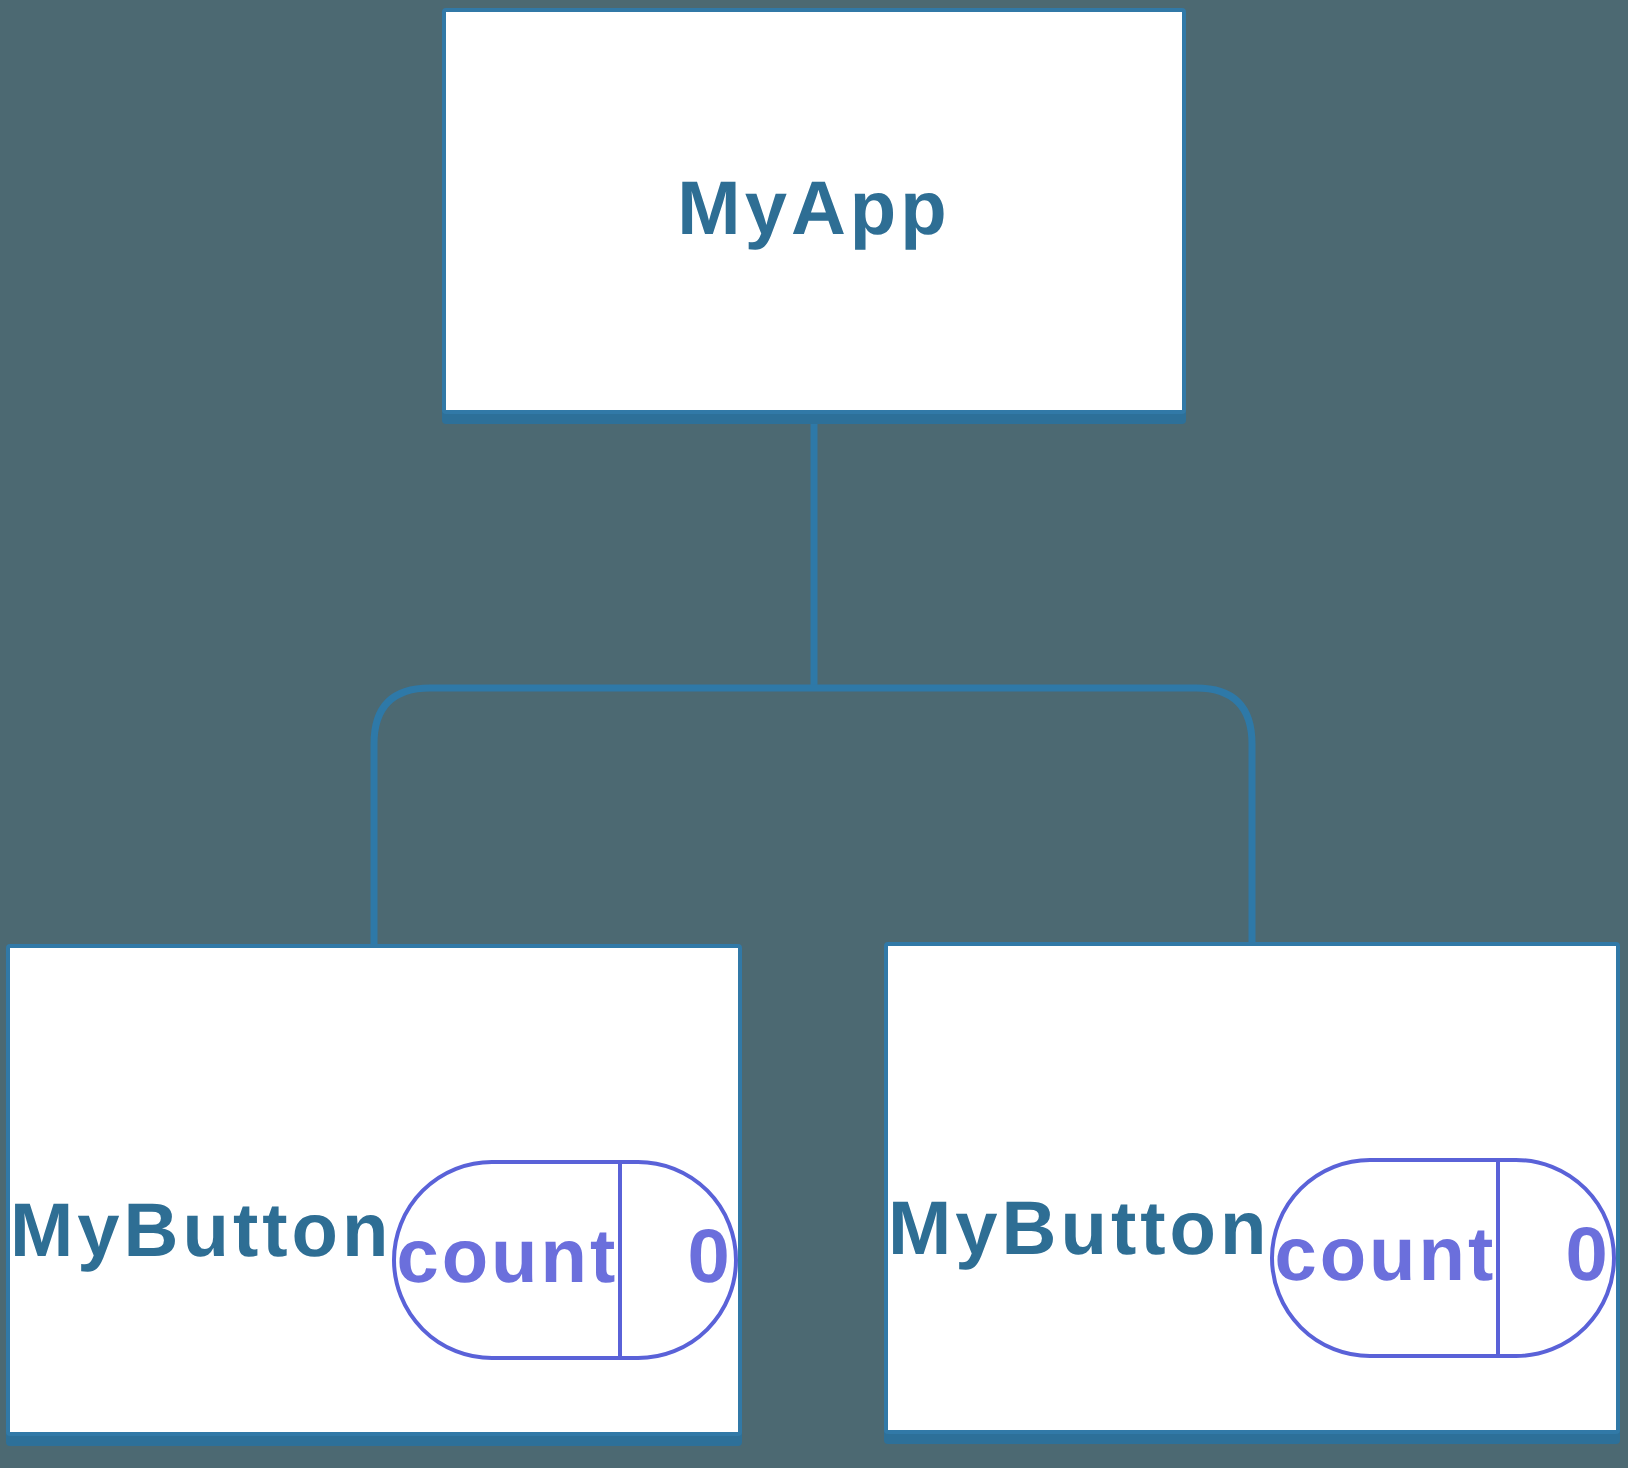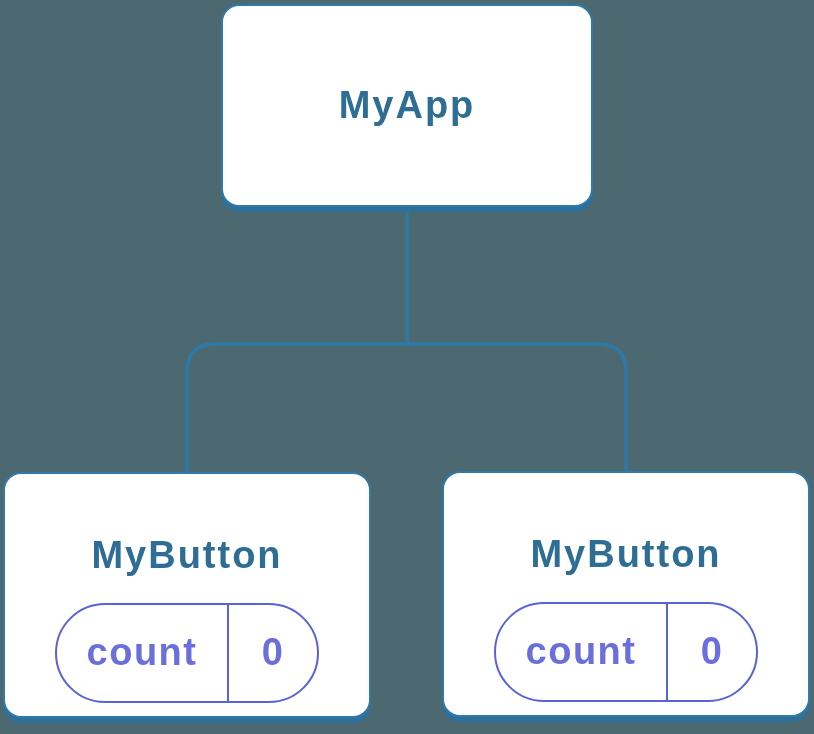--- a/index.html
+++ b/index.html
@@ -22,40 +22,40 @@
   }
   .connector-svg path {
     fill: none;
     stroke: #2E79A8;
     stroke-width: 3.5;
   }
   .card {
     position: absolute;
     background: #ffffff;
     border: 2px solid #3179A7;
-    border-radius: 18px;
+    border-radius: 2px;
     box-shadow: 0 5px 0 #2D7099;
     box-sizing: border-box;
   }
   .card-app {
     left: 221px;
     top: 4px;
     width: 372px;
     height: 203px;
     display: flex;
     align-items: center;
     justify-content: center;
   }
   .card-btn {
     width: 368px;
     height: 246px;
     display: flex;
-    flex-direction: column;
+    flex-direction: row;
     align-items: center;
-    padding-top: 60px;
+    padding-top: 44px;
   }
   .card-btn-left  { left: 3px;   top: 472px; }
   .card-btn-right { left: 442px; top: 471px; }
   .card-title {
     font-size: 38px;
     font-weight: 600;
     letter-spacing: 2px;
     color: #2E6E94;
     line-height: 1.15;
     white-space: nowrap;

